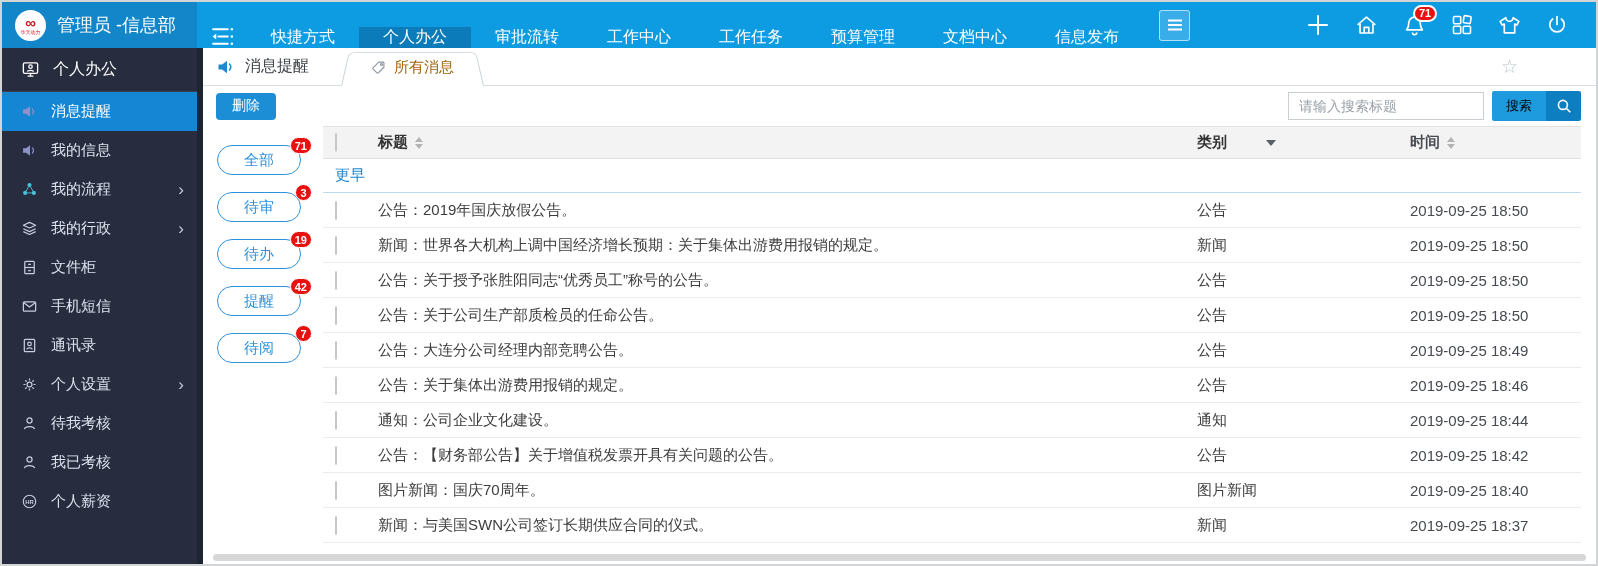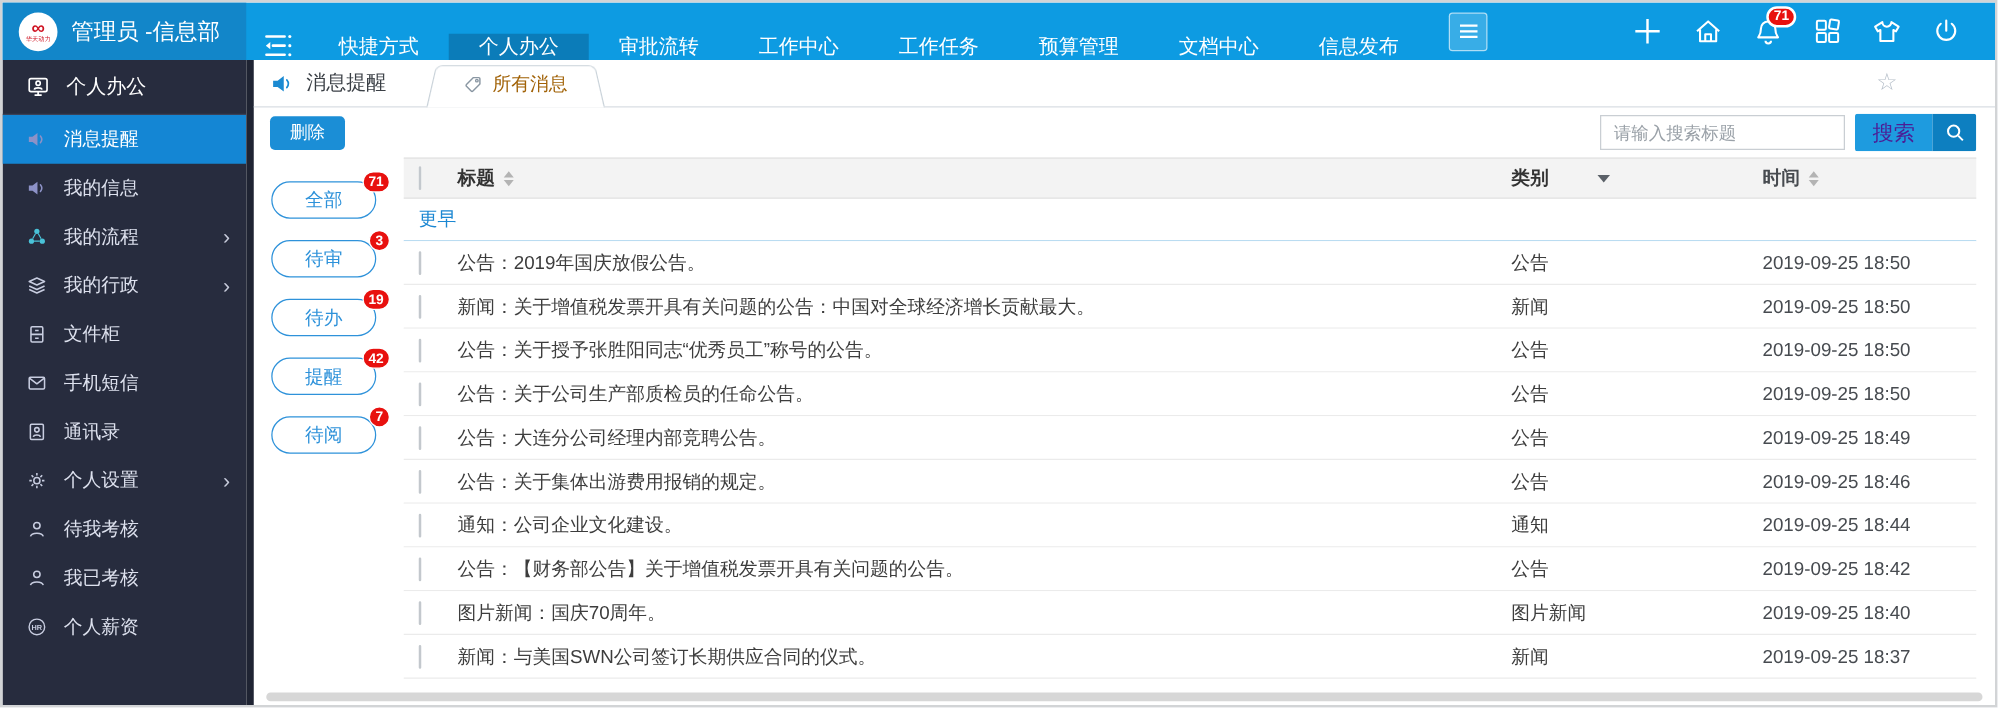--- a/index.html
+++ b/index.html
@@ -45,31 +45,31 @@
   .tab > * { position:relative; }
   .fav-star { margin-left:auto; align-self:center; margin-right:78px; color:#b6bfc9; font-size:19px; cursor:pointer; line-height:1; }
 
   
   .toolbar { height:40px; flex-shrink:0; display:flex; align-items:center; padding:0 15px 0 13px; }
   .btn-delete { background:var(--button-blue); color:#fff; font-size:14px; border:none; border-radius:4px; height:27px; padding:0 16px; cursor:pointer; font-family:Liberation Mono, monospace; }
   .search-wrap { margin-left:auto; display:flex; align-items:center; }
   .search-input { width:196px; height:28px; border:1px solid #c9ced3; padding:0 10px; font-size:14px; color:#333; outline:none; font-family:inherit; }
   .search-input::placeholder { color:#9aa1a8; }
   .btn-search { display:flex; align-items:stretch; height:30px; margin-left:8px; border:none; padding:0; border-radius:2px; overflow:hidden; cursor:pointer; background:none; font-family:inherit; }
-  .bs-text { background:var(--search-btn); color:#4c1d95; font-size:17px; display:flex; align-items:center; padding:0 14px; }
+  .bs-text { background:var(--search-btn); color:#000000; font-size:13px; display:flex; align-items:center; padding:0 14px; }
   .bs-icon { background:var(--search-btn-dark); width:35px; display:flex; align-items:center; justify-content:center; }
 
   
   .workspace { flex:1; min-height:0; display:flex; padding-right:15px; }
   .filters { width:120px; flex-shrink:0; display:flex; flex-direction:column; padding-top:19px; gap:17px; }
   .pill { position:relative; width:84px; height:30px; margin-left:14px; border:1px solid var(--pill-blue); border-radius:16px; color:var(--pill-blue); font-size:15px; display:flex; align-items:center; justify-content:center; background:#fff; cursor:pointer; }
   .pill-badge { position:absolute; top:-9px; right:-12px; min-width:17px; height:17px; padding:0 4px; background:var(--badge-red); border:1px solid #fff; border-radius:9px; color:#fff; font-size:11px; font-weight:bold; display:flex; align-items:center; justify-content:center; }
 
   .table { flex:1; min-width:0; }
-  .t-head, .t-row { display:grid; grid-template-columns:36px 1fr 203px 175px; align-items:center; }
+  .t-head, .t-row { display:grid; grid-template-columns:36px 1fr 203px 175px; align-items:center;gap:12px; }
   .t-head { height:33px; background:#f3f3f3; border-top:1px solid #e2e2e2; border-bottom:1px solid #e2e2e2; font-weight:bold; color:#333; font-size:15px; }
   .t-group { height:34px; display:flex; align-items:center; padding-left:12px; color:var(--link-blue); font-size:15px; border-bottom:1px solid #badcf1; cursor:pointer; }
   .t-row { height:35px; border-bottom:1px solid #ebebeb; font-size:15px; color:#3d3d3d; cursor:pointer; background:#fff; }
   .checkbox { width:14px; height:14px; border:1px solid #c3c8cd; border-radius:2px; background:#fff; margin-left:12px; cursor:pointer; }
   .c-title { padding-left:7px; white-space:nowrap; overflow:hidden; text-overflow:ellipsis; }
   .c-cat { padding-left:6px; }
   .c-time { padding-left:4px; color:#474b50; }
   .head-cell { display:flex; align-items:center; gap:7px; }
   .sorters { display:inline-flex; flex-direction:column; gap:2px; cursor:pointer; }
   .tri-up { width:0; height:0; border-left:4px solid transparent; border-right:4px solid transparent; border-bottom:5px solid #b3b3b3; }
@@ -373,21 +373,21 @@
           <div class="t-group">更早</div>
           <div>
               <div class="t-row">
                 <div><span class="checkbox"></span></div>
                 <div class="c-title">公告：2019年国庆放假公告。</div>
                 <div class="c-cat">公告</div>
                 <div class="c-time">2019-09-25 18:50</div>
               </div>
               <div class="t-row">
                 <div><span class="checkbox"></span></div>
-                <div class="c-title">新闻：关于增值税发票开具有关问题的公告：中国对全球经济增长贡献最大。</div>
+                <div class="c-title">新闻：世界各大机构上调中国经济增长预期：关于集体出游费用报销的规定。</div>
                 <div class="c-cat">新闻</div>
                 <div class="c-time">2019-09-25 18:50</div>
               </div>
               <div class="t-row">
                 <div><span class="checkbox"></span></div>
                 <div class="c-title">公告：关于授予张胜阳同志“优秀员工”称号的公告。</div>
                 <div class="c-cat">公告</div>
                 <div class="c-time">2019-09-25 18:50</div>
               </div>
               <div class="t-row">

